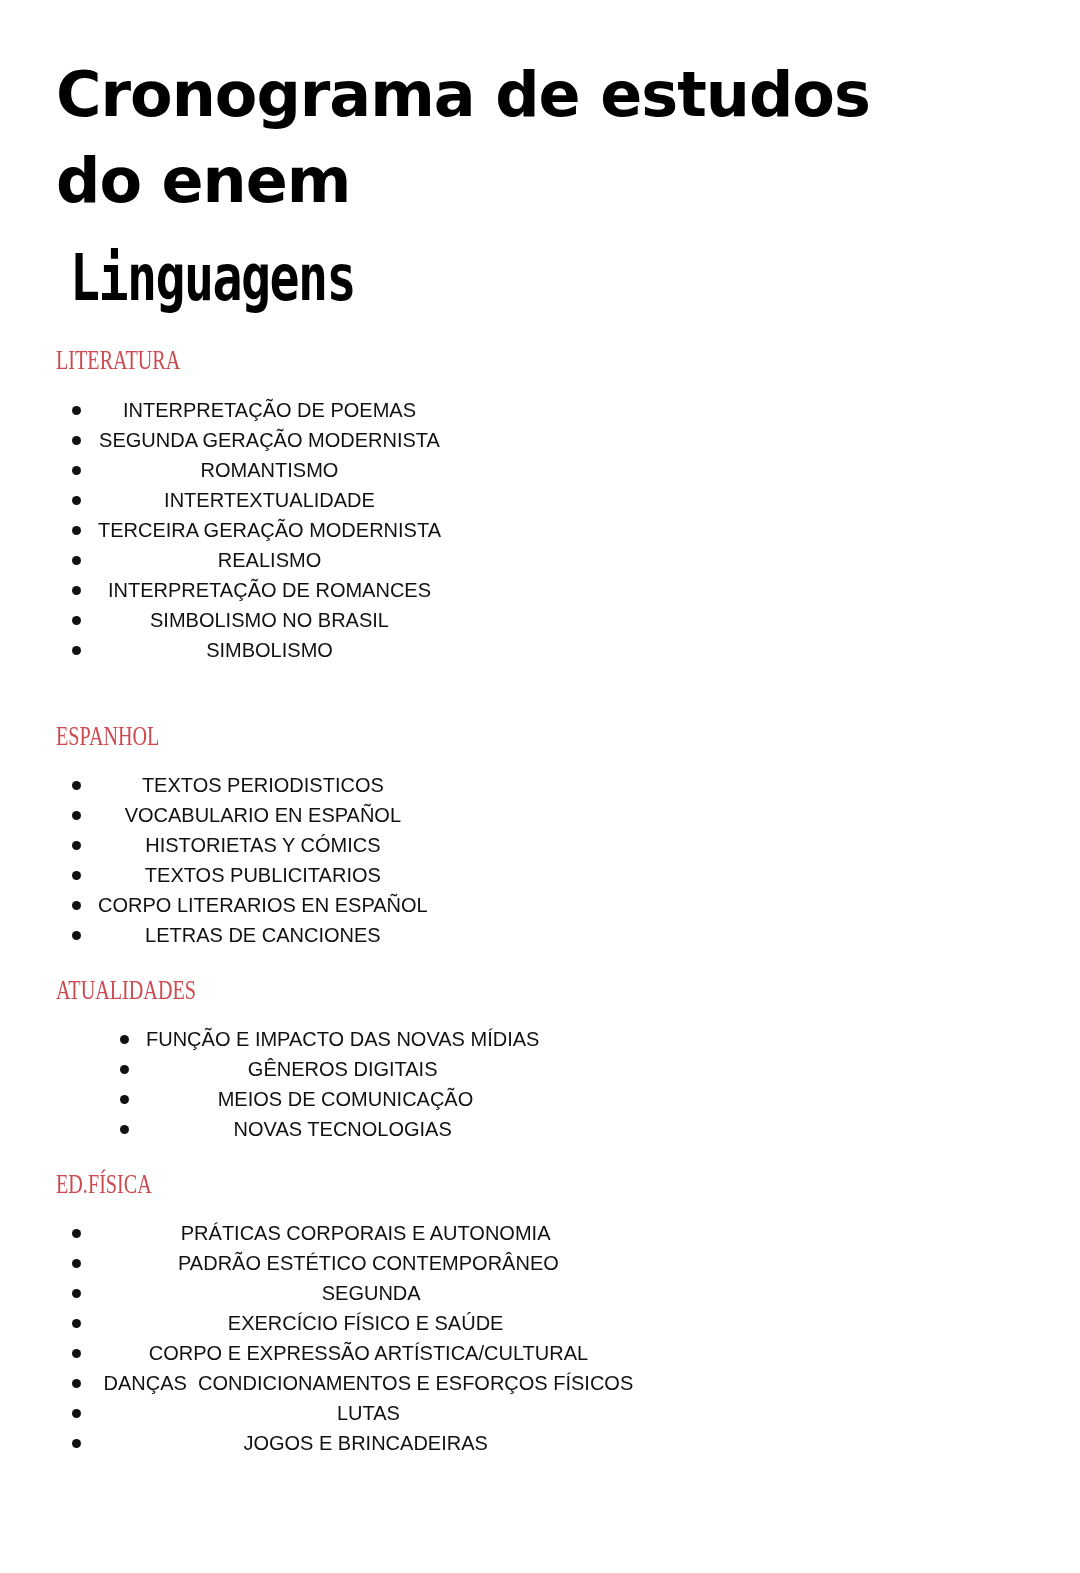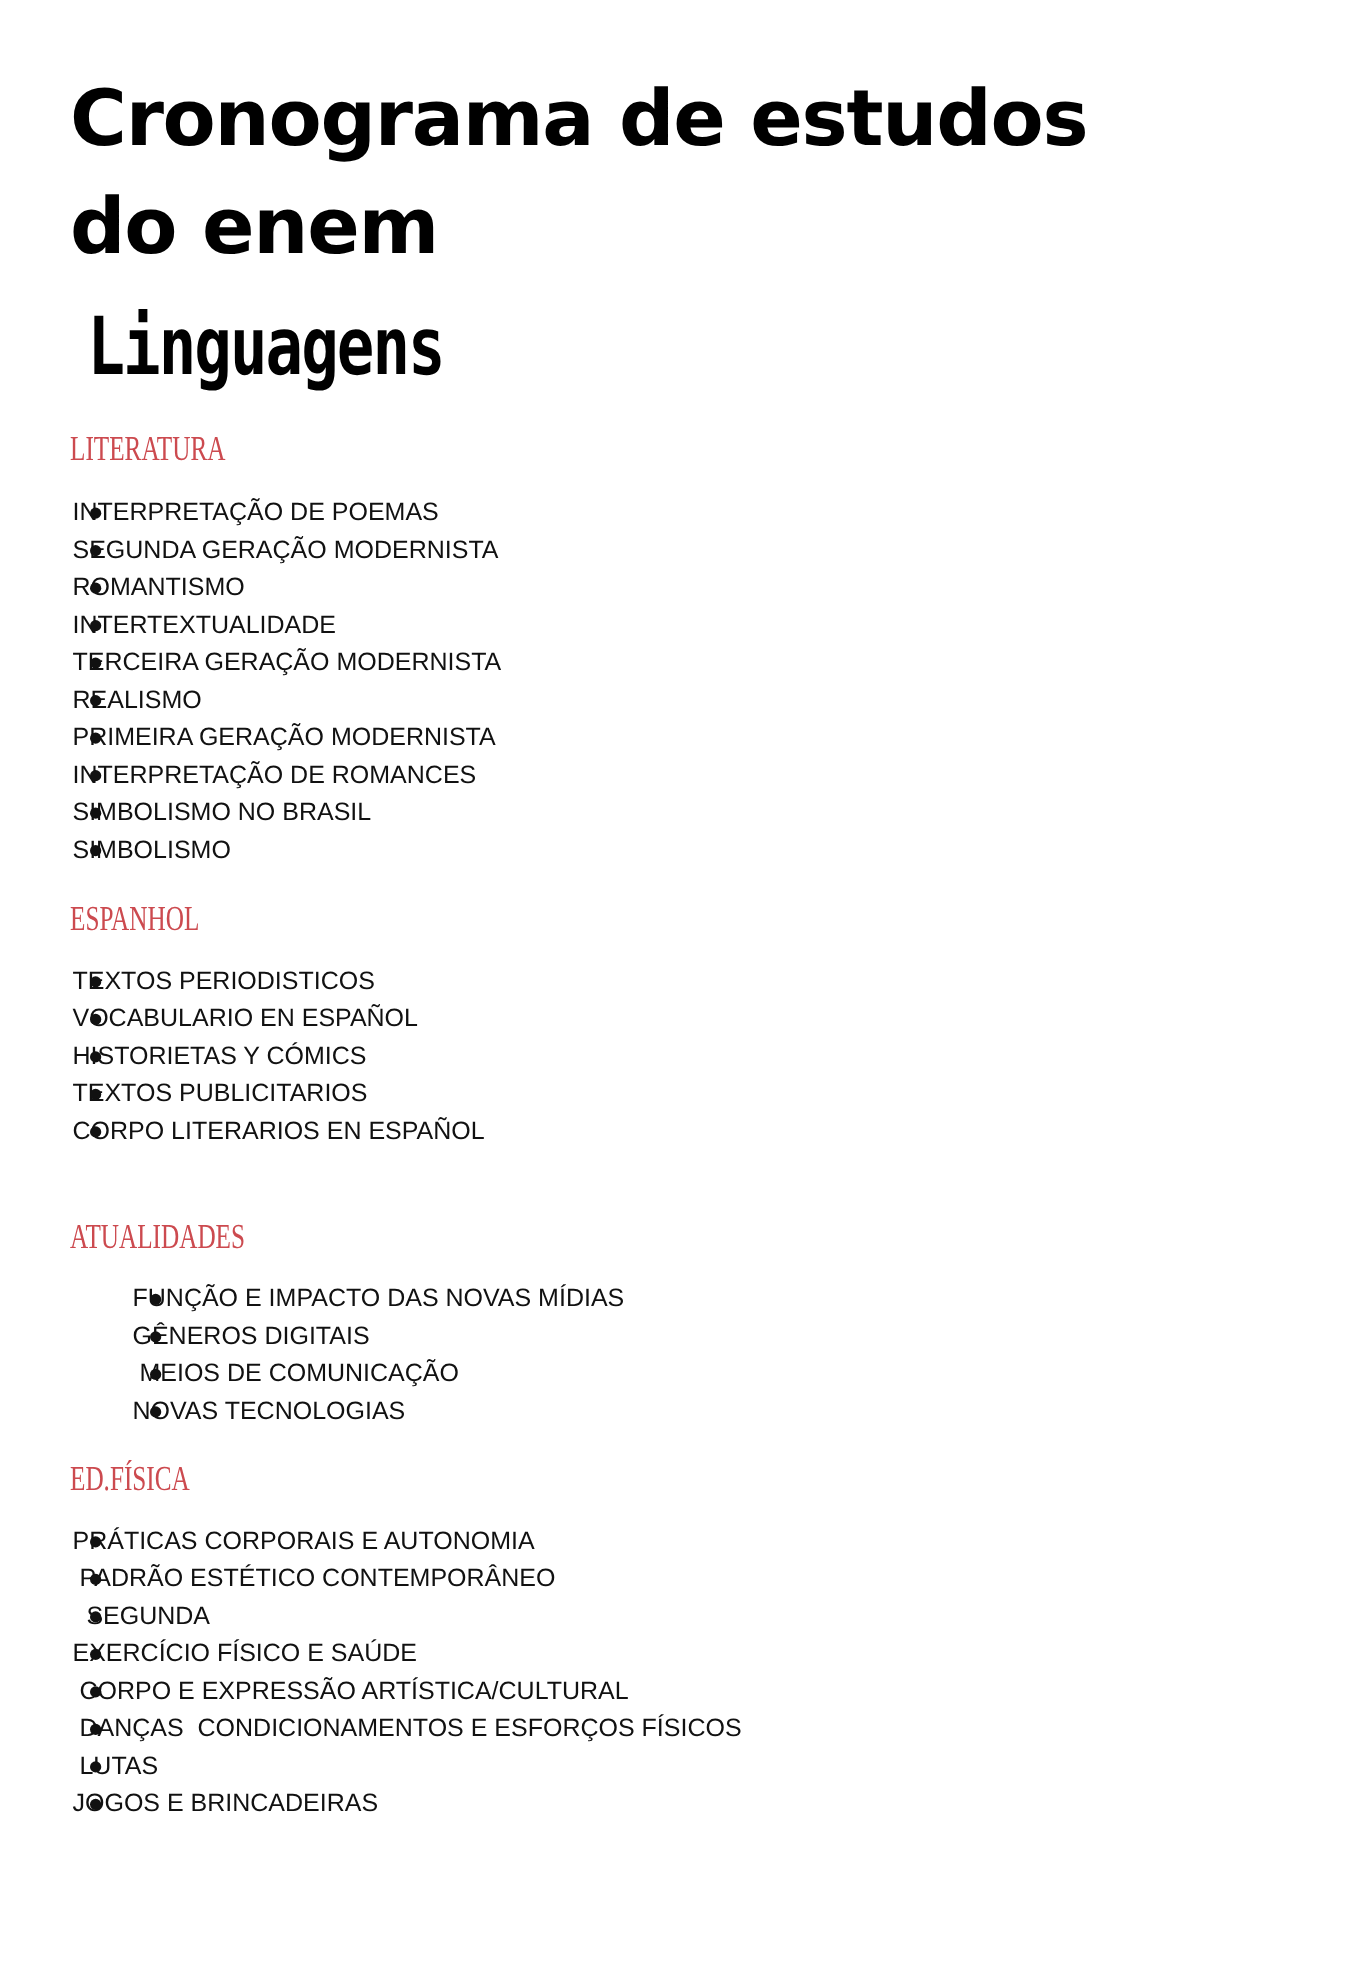--- a/index.html
+++ b/index.html
@@ -25,21 +25,21 @@
       font-size: 28px; line-height: 34px; color: #cc4a4f;
       transform: scaleX(0.72); transform-origin: left center; letter-spacing: 0px;
       margin: 0;
     }
     ul.topics {
       position: absolute; left: 0; margin: 0; padding: 0; list-style: none;
     }
     ul.topics li {
       position: relative; height: 30px; line-height: 30px;
       font-family: "Liberation Sans", sans-serif; font-size: 20px; color: #111;
-      padding-left: 58px; white-space: pre;
+      padding-left: 98px; white-space: pre; text-align: center;
     }
     ul.topics li::before {
       content: ""; position: absolute; left: 72px; top: 11px;
       width: 9px; height: 9px; border-radius: 50%; background: #111;
     }
   </style>
 </head>
 <body>
 
 <div class="page">
@@ -47,33 +47,33 @@
   <h2 class="subject">Linguagens</h2>
 
   <h3 class="section-heading" style="top:343px;">LITERATURA</h3>
   <ul class="topics" style="top:395px;">
     <li>INTERPRETAÇÃO DE POEMAS</li>
     <li>SEGUNDA GERAÇÃO MODERNISTA</li>
     <li>ROMANTISMO</li>
     <li>INTERTEXTUALIDADE</li>
     <li>TERCEIRA GERAÇÃO MODERNISTA</li>
     <li>REALISMO</li>
-    <li>PRIMEIRA GERAÇÃO MODERNISTA</li>
     <li>INTERPRETAÇÃO DE ROMANCES</li>
     <li>SIMBOLISMO NO BRASIL</li>
     <li>SIMBOLISMO</li>
   </ul>
 
   <h3 class="section-heading" style="top:719px;">ESPANHOL</h3>
   <ul class="topics" style="top:770px;">
     <li>TEXTOS PERIODISTICOS</li>
     <li>VOCABULARIO EN ESPAÑOL</li>
     <li>HISTORIETAS Y CÓMICS</li>
     <li>TEXTOS PUBLICITARIOS</li>
     <li>CORPO LITERARIOS EN ESPAÑOL</li>
+    <li>LETRAS DE CANCIONES</li>
   </ul>
 
   <h3 class="section-heading" style="top:973px;">ATUALIDADES</h3>
   <ul class="topics" style="top:1024px;margin-left:48px;">
     <li>FUNÇÃO E IMPACTO DAS NOVAS MÍDIAS</li>
     <li>GÊNEROS DIGITAIS</li>
     <li> MEIOS DE COMUNICAÇÃO</li>
     <li>NOVAS TECNOLOGIAS</li>
   </ul>
 

